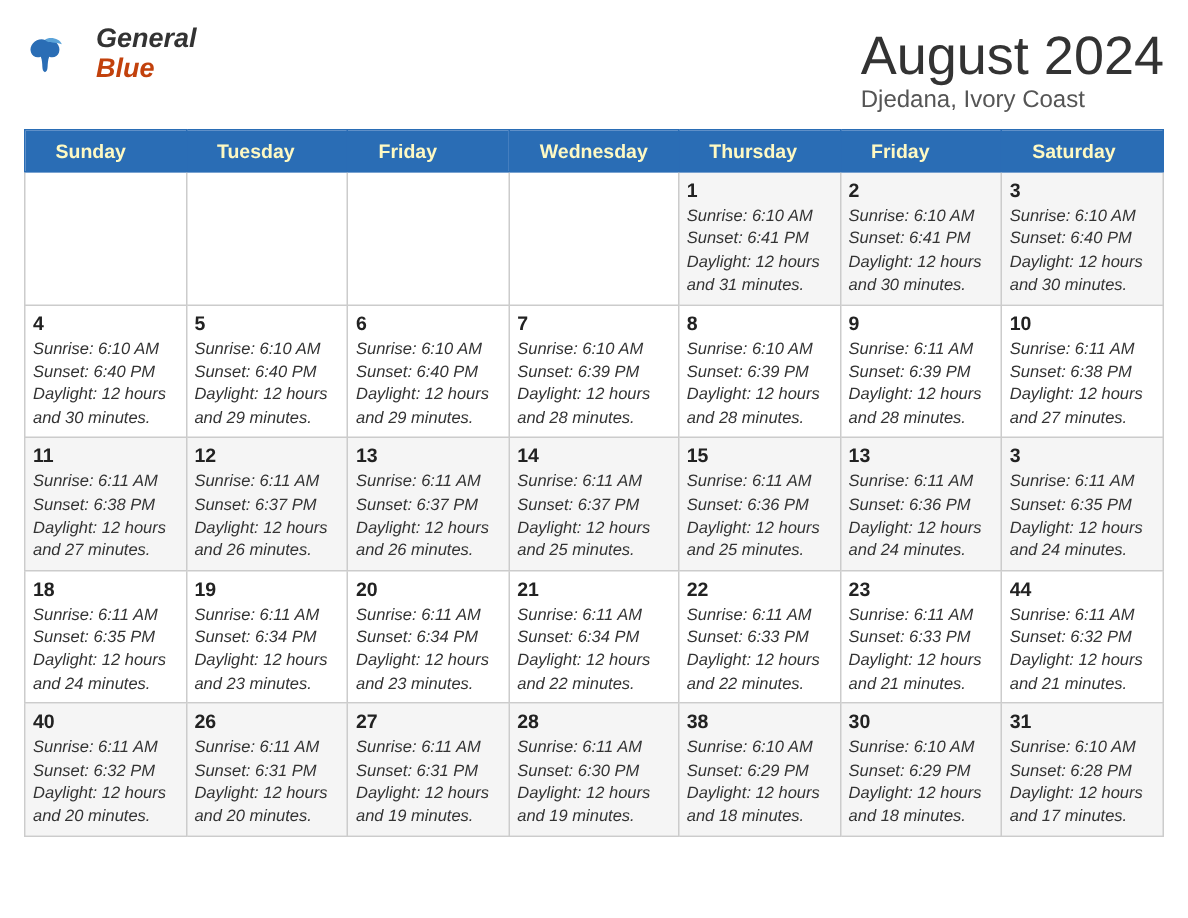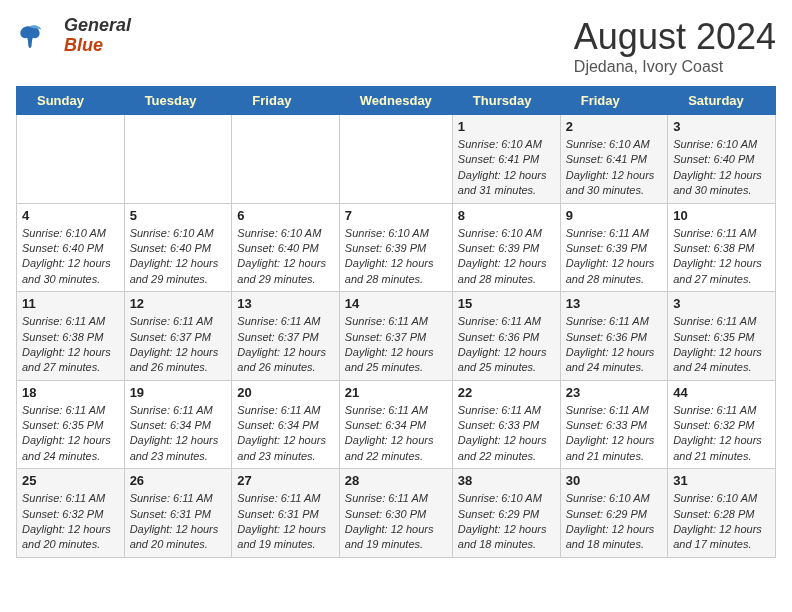--- a/index.html
+++ b/index.html
@@ -273,21 +273,21 @@
         </td>
         <td>
           <div class="day-num">44</div>
           <div class="day-info" style="white-space: pre-line;">Sunrise: 6:11 AM
 Sunset: 6:32 PM
 Daylight: 12 hours and 21 minutes.</div>
         </td>
       </tr>
       <tr>
         <td>
-          <div class="day-num">25</div>
+          <div class="day-num">40</div>
           <div class="day-info" style="white-space: pre-line;">Sunrise: 6:11 AM
 Sunset: 6:32 PM
 Daylight: 12 hours and 20 minutes.</div>
         </td>
         <td>
           <div class="day-num">26</div>
           <div class="day-info" style="white-space: pre-line;">Sunrise: 6:11 AM
 Sunset: 6:31 PM
 Daylight: 12 hours and 20 minutes.</div>
         </td>

